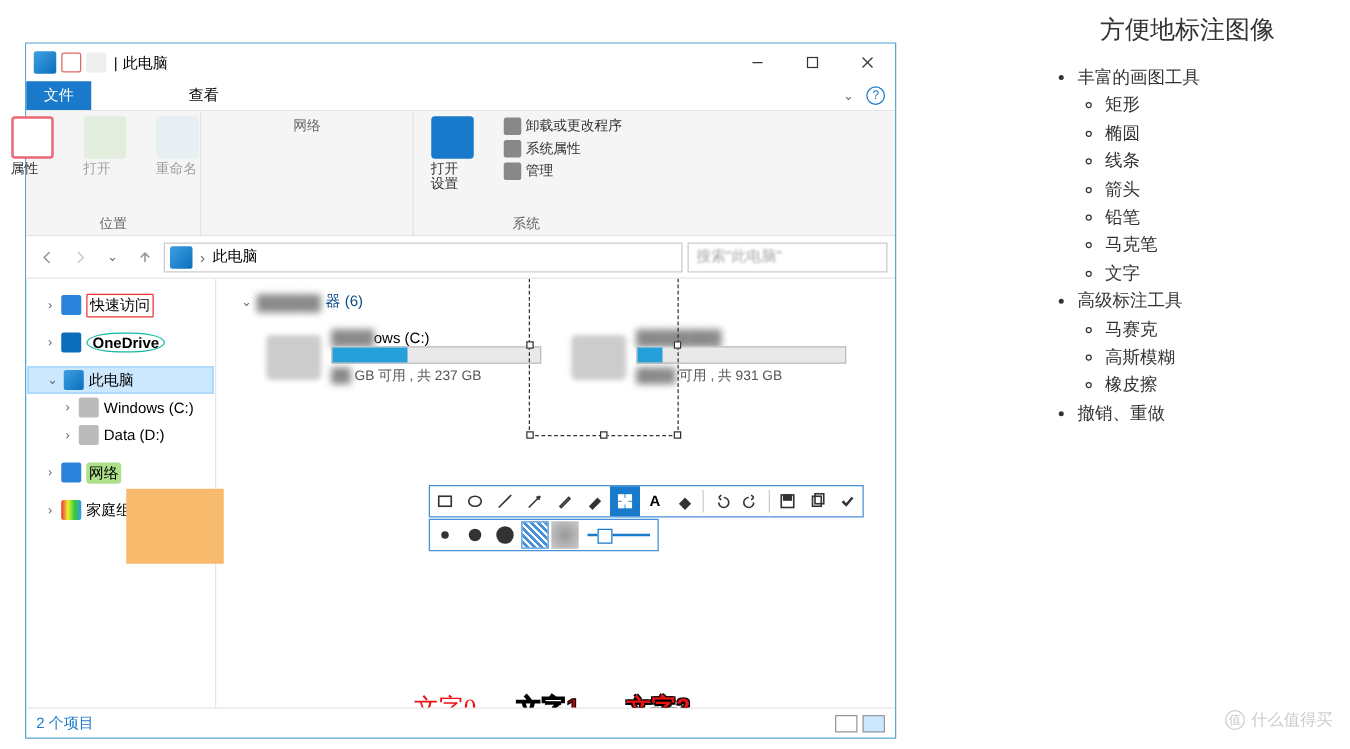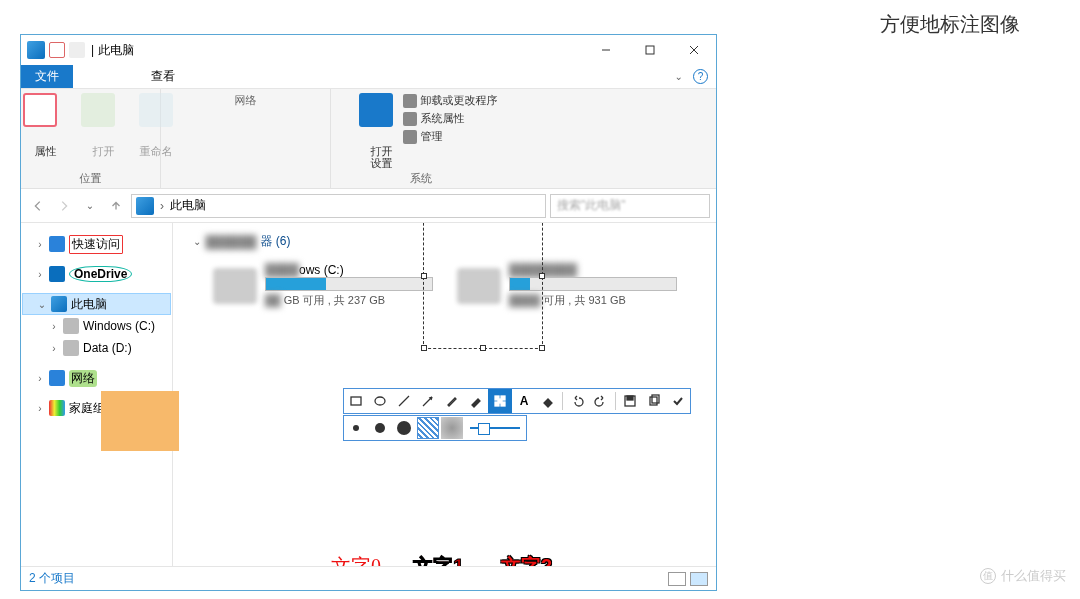--- a/index.html
+++ b/index.html
@@ -100,21 +100,21 @@
     font-size: 11px;
     border-bottom: 1px solid #e2e2e2;
   }
   .ribbon-group {
     display:flex; flex-direction:column; align-items:center;
     border-right: 1px solid #e2e2e2;
     padding: 4px 6px 0;
   }
   .rg-items { display:flex; gap:10px; flex:1; align-items:flex-start;}
   .rg-title { font-size:11px; color:#666; padding-bottom:2px; text-align:center; width:100%; }
-  .big-btn { display:flex; flex-direction:column; align-items:flex-end; gap:18px; width:48px; text-align:center; line-height:1.1; color:#333; }
+  .big-btn { display:flex; flex-direction:column; align-items:flex-start; gap:2px; width:48px; text-align:center; line-height:1.1; color:#333; }
   .big-btn .bi { width:34px; height:34px; background:#ddd; border-radius:3px; }
   .big-btn.disabled { opacity:.45; }
   .sys-list { display:flex; flex-direction:column; gap:3px; font-size:11px; color:#333; }
   .sys-list div { display:flex; gap:4px; align-items:center; }
   .si { width:14px; height:14px; background:#888; border-radius:2px;}
 
   
   .addrbar {
     height: 34px;
     display: flex; align-items: center; gap: 4px;
@@ -538,18 +538,41 @@
   <div class="statusbar">
     <span>2 个项目</span>
     <div class="sp"></div>
     <div class="view-icn"></div>
     <div class="view-icn" style="background:#cce8ff;"></div>
   </div>
 </div>
 
 <div class="features">
   <h2>方便地标注图像</h2>
+  <ul>
+    <li>
+      <span>丰富的画图工具</span>
+      <ul id="rich-list">
+          <li>矩形</li>
+          <li>椭圆</li>
+          <li>线条</li>
+          <li>箭头</li>
+          <li>铅笔</li>
+          <li>马克笔</li>
+          <li>文字</li>
+        </ul>
+    </li>
+    <li>
+      <span>高级标注工具</span>
+      <ul id="adv-list">
+          <li>马赛克</li>
+          <li>高斯模糊</li>
+          <li>橡皮擦</li>
+        </ul>
+    </li>
+    <li>撤销、重做</li>
+  </ul>
 </div>
 
 <div class="watermark">
   <div class="watermark-icon">值</div>
   <span>什么值得买</span>
 </div>
 
 </body></html>

